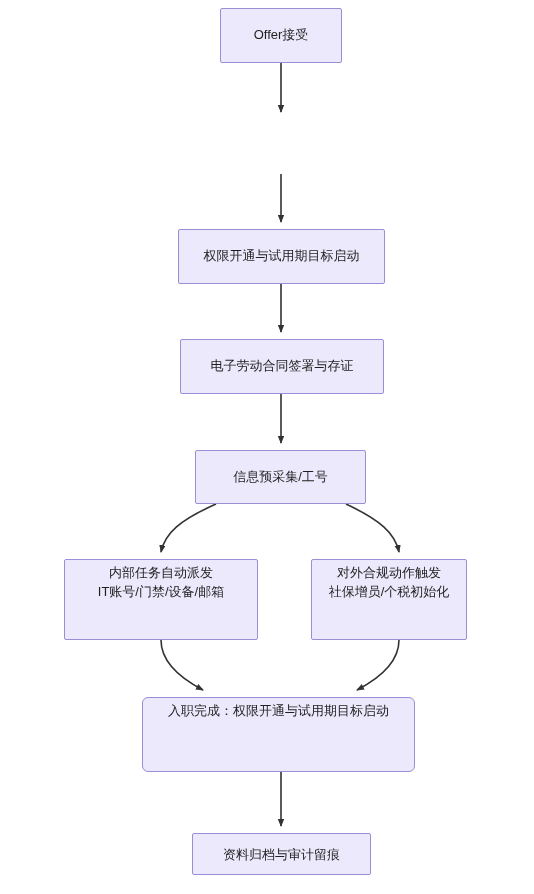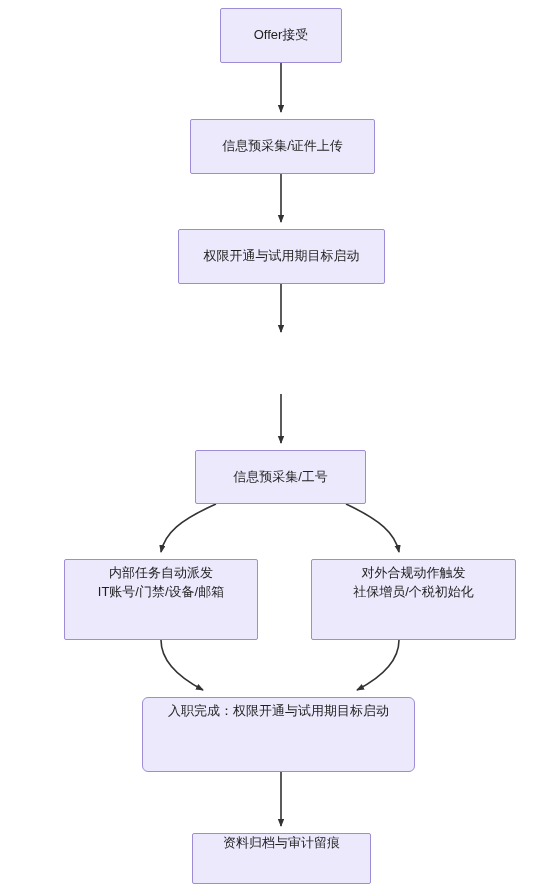--- a/index.html
+++ b/index.html
@@ -75,44 +75,44 @@
       <path d="M161,640 C161,662 180,678 203,690"></path>
       <path d="M399,640 C399,662 380,678 357,690"></path>
       <path d="M281,772 L281,826"></path>
     </g>
   </svg>
 
   <div class="node" style="left:220px; top:8px; width:122px; height:55px;">
     <span class="label">Offer接受</span>
   </div>
 
-  <div class="node" style="left:190px; top:119px; width:185px; height:55px;">
-    <span class="label">信息预采集/证件上传</span>
-  </div>
 
   <div class="node" style="left:178px; top:229px; width:207px; height:55px;">
     <span class="label">权限开通与试用期目标启动</span>
   </div>
 
+  <div class="node" style="left:180px; top:339px; width:204px; height:55px;">
+    <span class="label">电子劳动合同签署与存证</span>
+  </div>
 
   <div class="node" style="left:195px; top:450px; width:171px; height:54px;">
     <span class="label">信息预采集/工号</span>
   </div>
 
   <div class="node top-align" style="left:64px; top:559px; width:194px; height:81px;">
     <span class="label">内部任务自动派发
 IT账号/门禁/设备/邮箱</span>
   </div>
 
-  <div class="node top-align" style="left:311px; top:559px; width:205px; height:81px;">
+  <div class="node top-align" style="left:311px; top:559px; width:156px; height:81px;">
     <span class="label">对外合规动作触发
 社保增员/个税初始化</span>
   </div>
 
   <div class="node top-align" style="left:142px; top:697px; width:273px; height:75px;border-radius:6px;">
     <span class="label">入职完成：权限开通与试用期目标启动</span>
   </div>
 
-  <div class="node top-align" style="left:192px; top:833px; width:179px; height:51px; padding-top:0;font-family:Liberation Serif, serif;">
+  <div class="node top-align" style="left:192px; top:833px; width:179px; height:42px; padding-top:12px;font-family:Liberation Serif, serif;">
     <span class="label">资料归档与审计留痕</span>
   </div>
 
 </div>
 
 </body></html>

